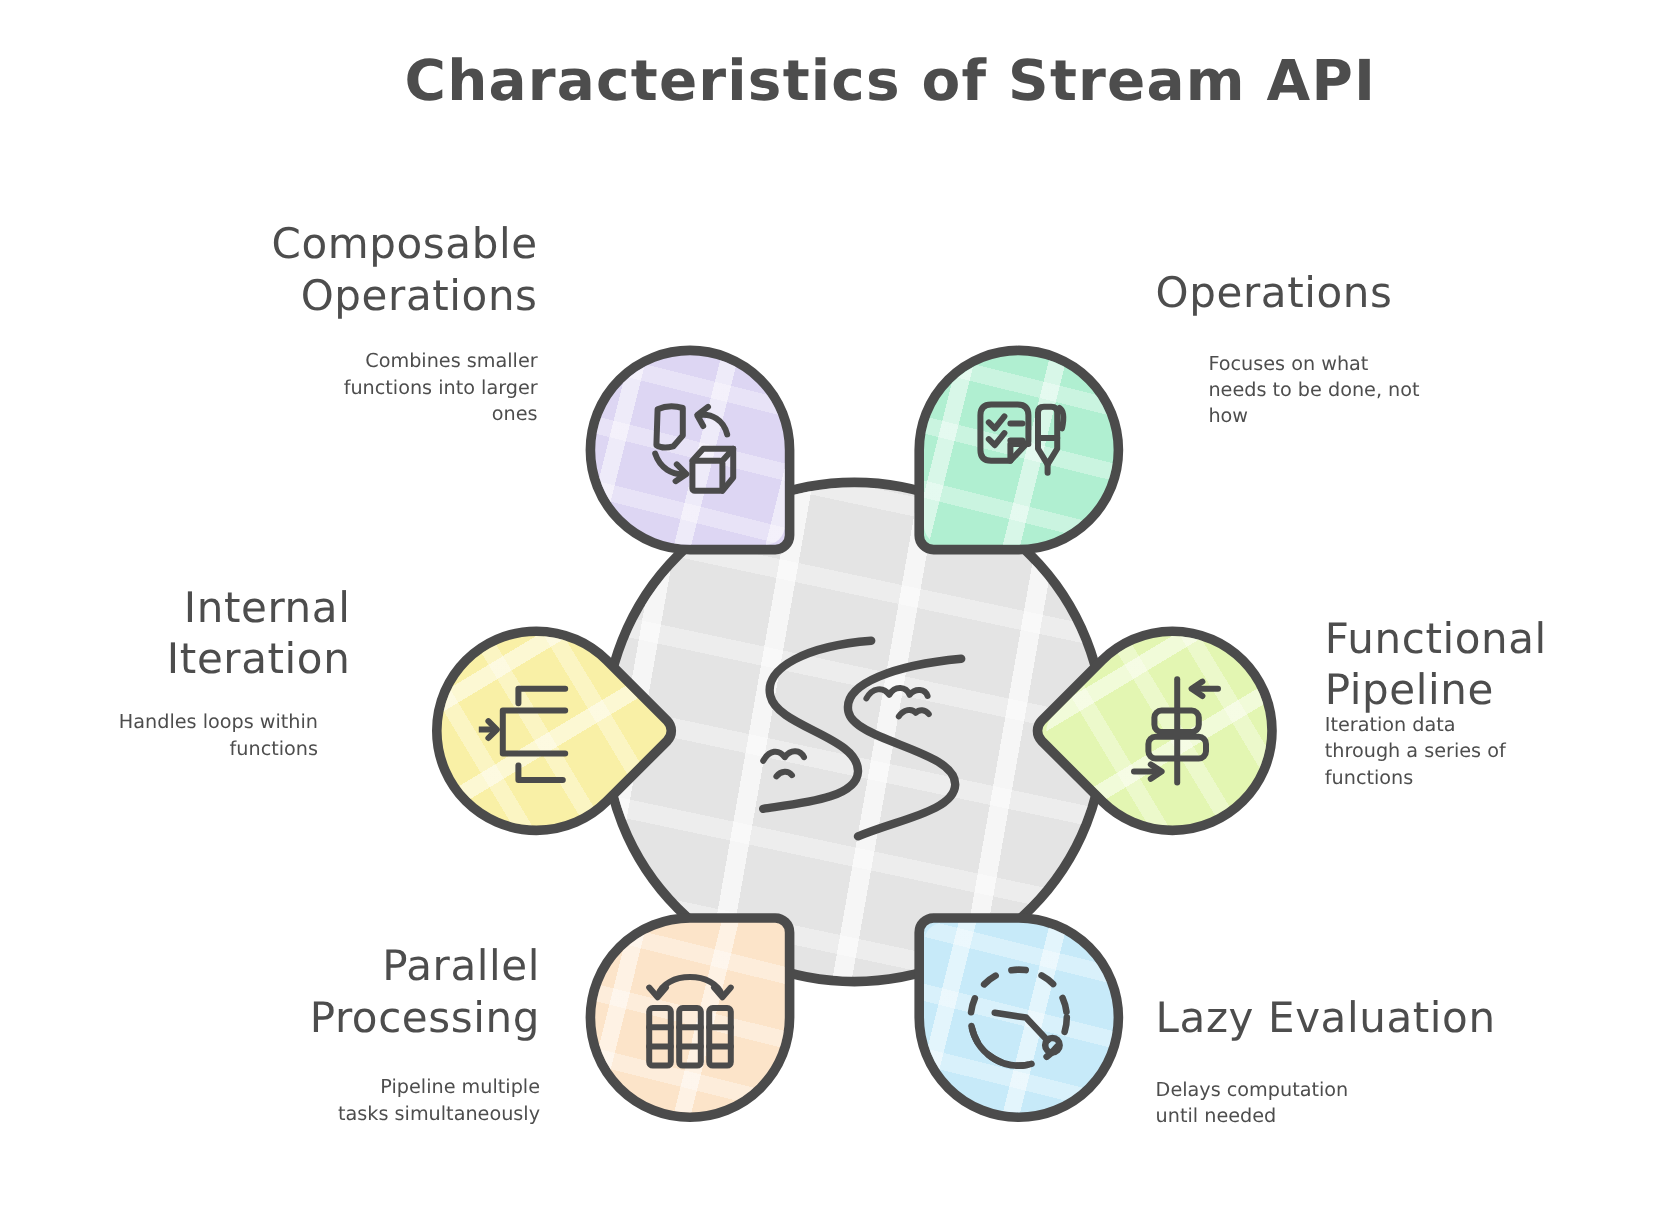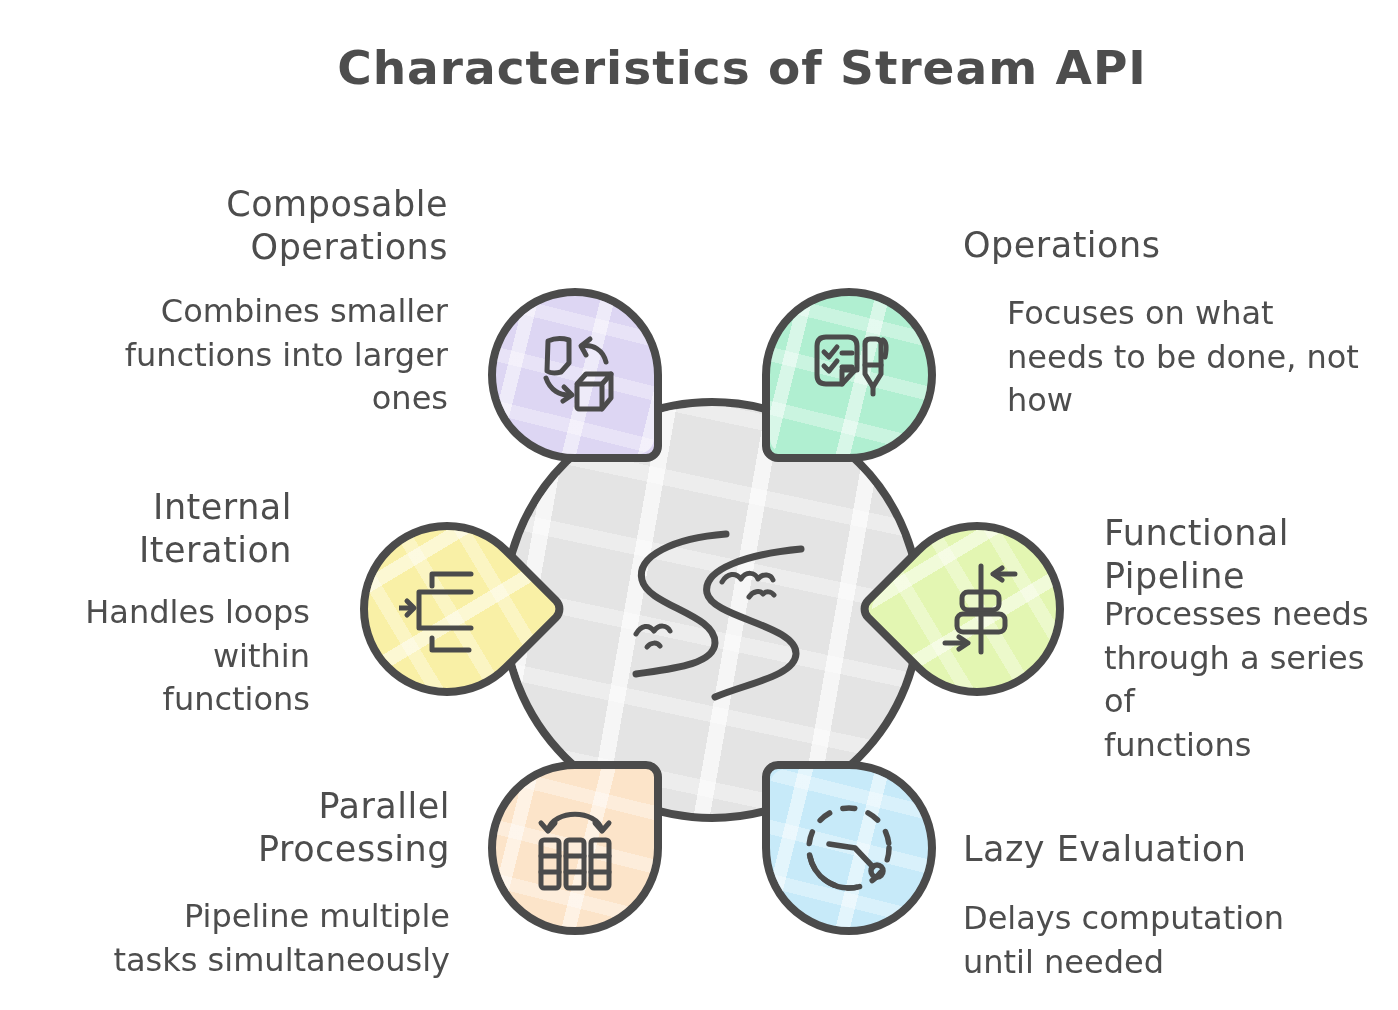--- a/index.html
+++ b/index.html
@@ -52,21 +52,21 @@
   .node > svg{
     position:absolute;left:50%;top:50%;transform:translate(-50%,-50%);
     color:var(--outline,#4b4b4b);z-index:3;
   }
   
   .heading{
     position:absolute;font-size:35px;font-weight:400;line-height:1.22;
     letter-spacing:.5px;white-space:pre-line;color:var(--text,#4d4d4d);
   }
   .desc{
-    position:absolute;font-size:32px;font-weight:400;line-height:1.36;
+    position:absolute;font-size:16px;font-weight:400;line-height:1.36;
     white-space:pre-line;color:var(--text,#4d4d4d);
   }
   .align-right{text-align:right;}
   svg *{vector-effect:none;}
 </style>
 </head>
 <body>
 
 <div class="title">Characteristics of Stream API</div>
 
@@ -185,26 +185,26 @@
 functions into larger
 ones</div>
 
 <div class="heading" style="top:224px;left:963px;">Operations</div>
 <div class="desc" style="top:292px;left:1007px;">Focuses on what
 needs to be done, not
 how</div>
 
 <div class="heading align-right" style="top:486px;right:1106px;">Internal
 Iteration</div>
-<div class="desc align-right" style="top:591px;right:1088px;">Handles loops within
+<div class="desc align-right" style="top:591px;right:1133px;">Handles loops within
 functions</div>
 
 <div class="heading" style="top:512px;left:1104px;">Functional
 Pipeline</div>
-<div class="desc" style="top:593px;left:1104px;">Processes needs
+<div class="desc" style="top:593px;left:1104px;">Iteration data
 through a series of
 functions</div>
 
 <div class="heading align-right" style="top:785px;right:948px;text-align:right;">Parallel
 Processing</div>
 <div class="desc align-right" style="top:895px;right:948px;">Pipeline multiple
 tasks simultaneously</div>
 
 <div class="heading" style="top:828px;left:963px;">Lazy Evaluation</div>
 <div class="desc" style="top:897px;left:963px;">Delays computation

